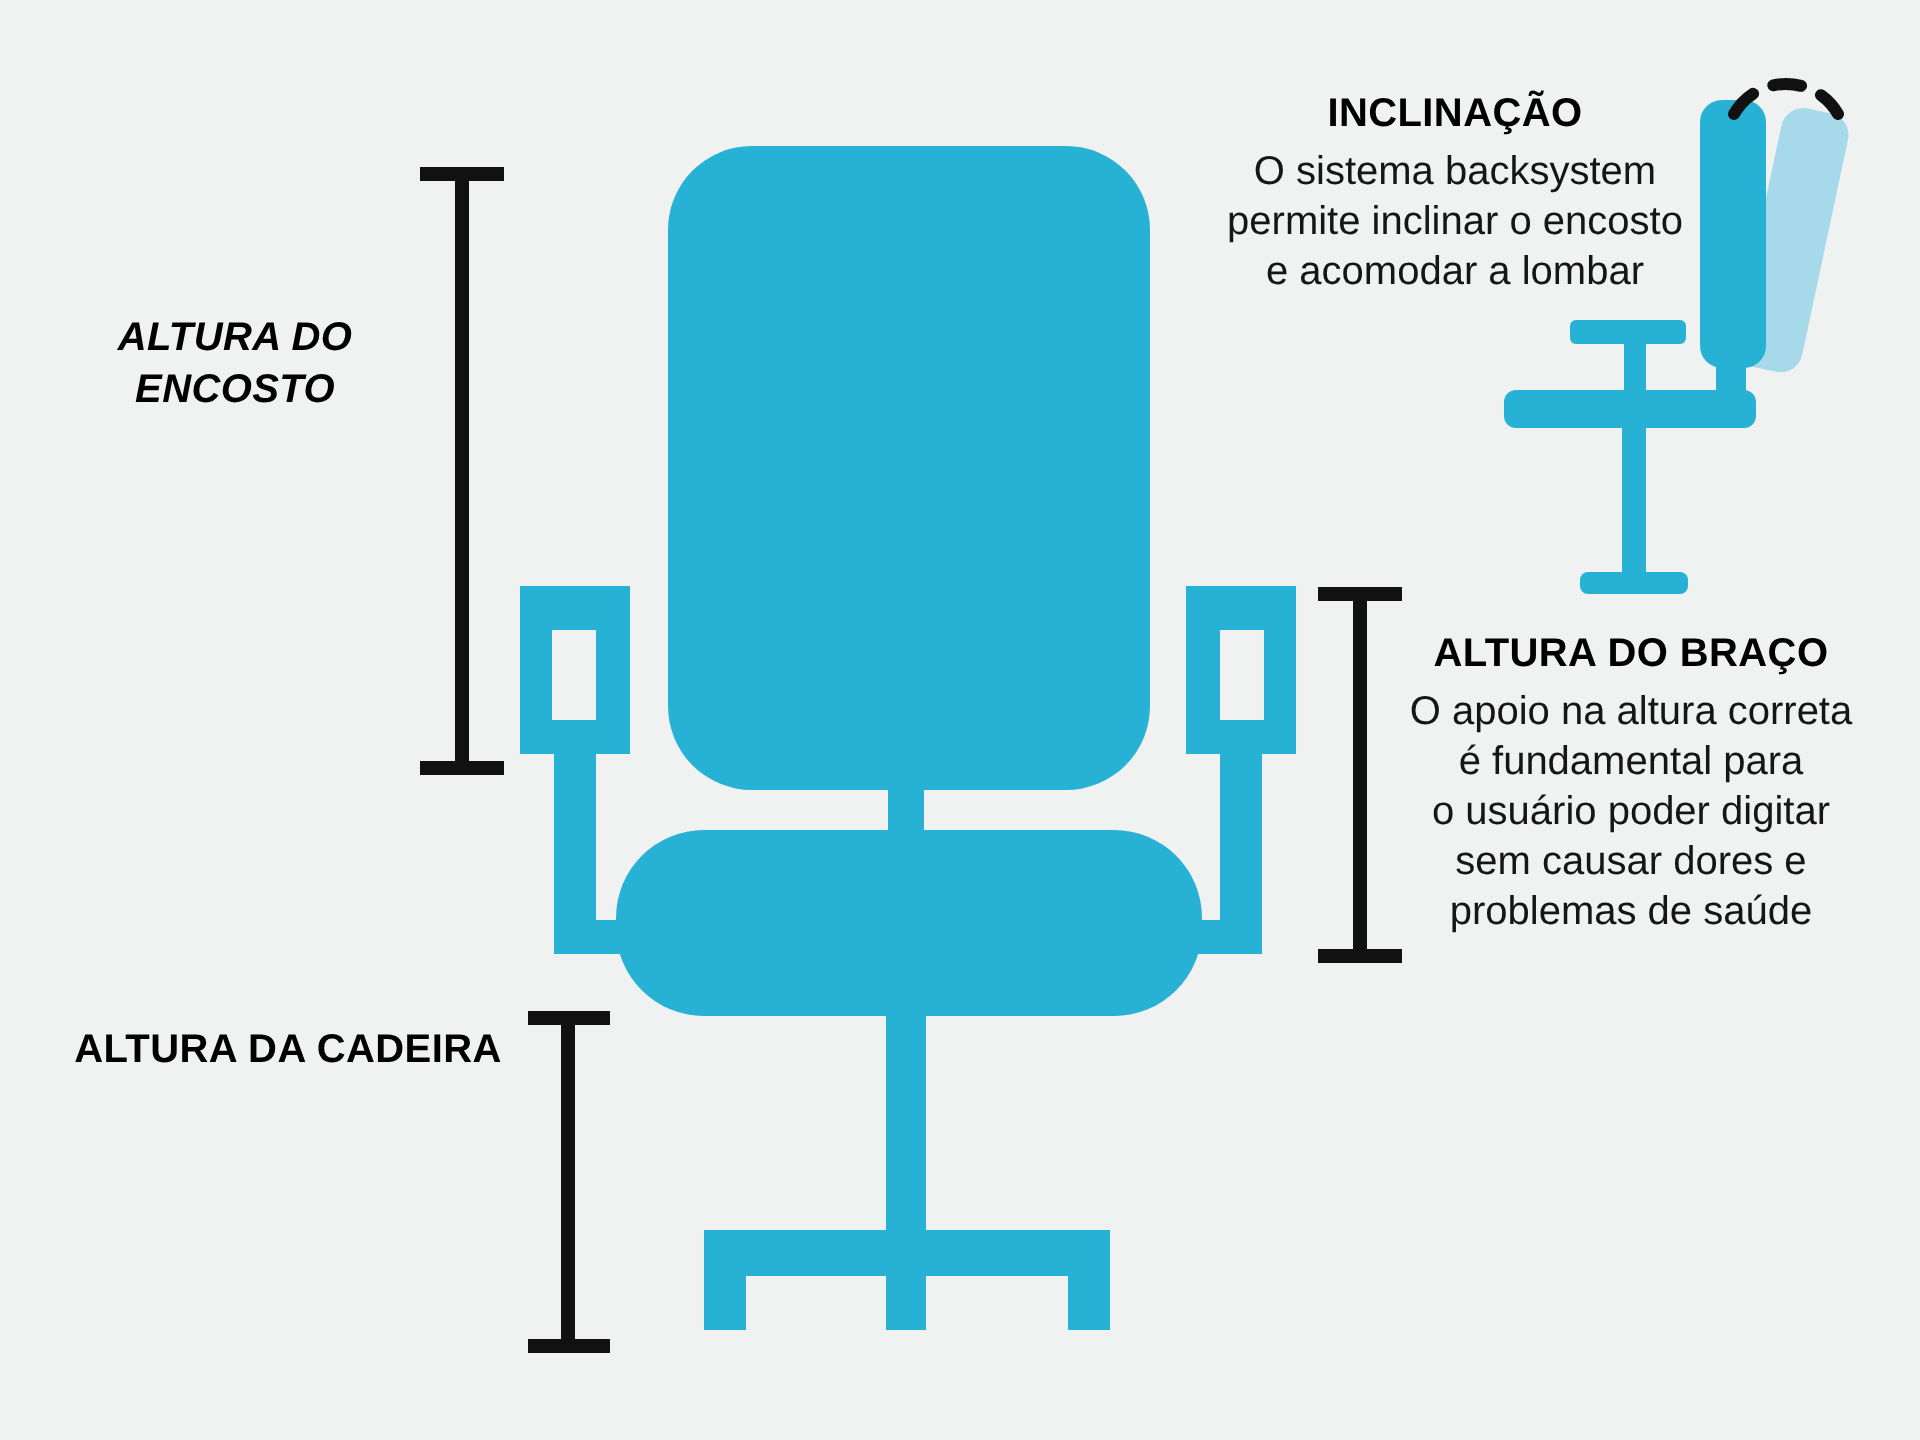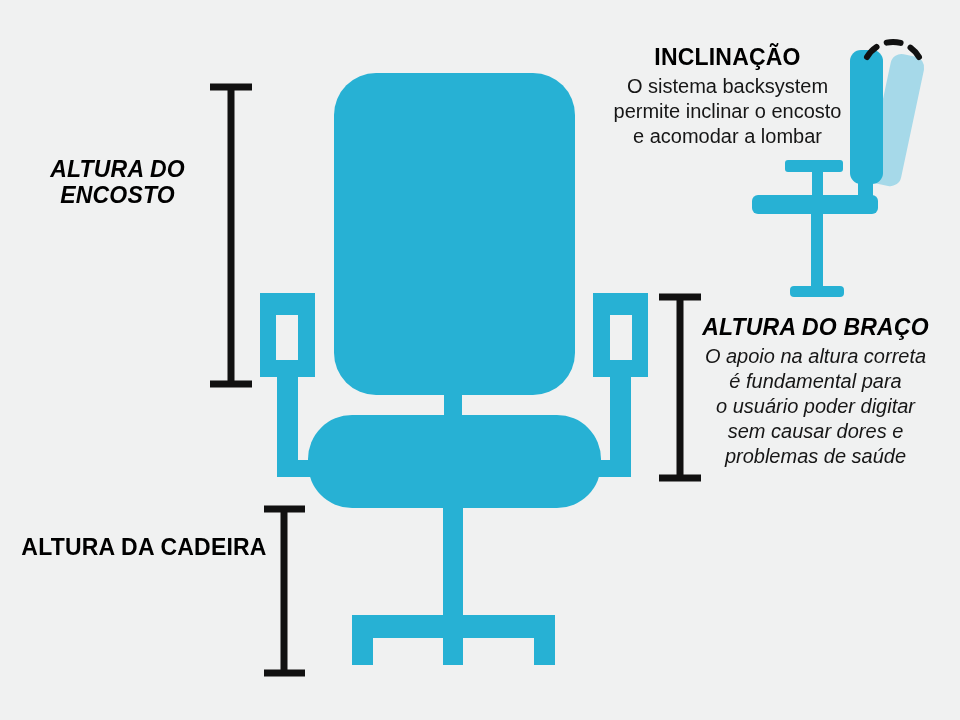--- a/index.html
+++ b/index.html
@@ -8,36 +8,36 @@
     position: relative;
     width: 960px;
     height: 720px;
     background: #f0f1f1;
     overflow: hidden;
   }
   .canvas svg { position:absolute; left:0; top:0; }
   .note { position:absolute; text-align:center; color:#161616; }
   .note .title {
     font-weight: bold;
-    font-size: 23px;
+    font-size: 20px;
     line-height: 26px;
     color: #000;
     white-space: pre-line;
     letter-spacing: 0.2px;
   }
   .note .body {
     font-size: 20px;
     line-height: 25px;
     white-space: pre-line;
     margin-top: 4px;
   }
   #note-encosto   { left: 15px;  top: 156px; width: 205px; font-style: italic; }
   #note-inclinacao{ left: 590px; top: 44px;  width: 275px; }
-  #note-braco     { left: 688px; top: 314px; width: 255px; font-style: italic; }
-  #note-cadeira   { left: 5px;   top: 534px; width: 278px; }
+  #note-braco     { left: 688px; top: 314px; width: 255px; }
+  #note-cadeira   { left: 5px;   top: 512px; width: 278px; }
 </style>
 </head>
 <body>
 
 <div class="canvas">
 
   <svg width="960" height="720" viewBox="0 0 960 720">
 
     <g fill="#27b1d4">
       <rect x="334" y="73" width="241" height="322" rx="42"></rect>

